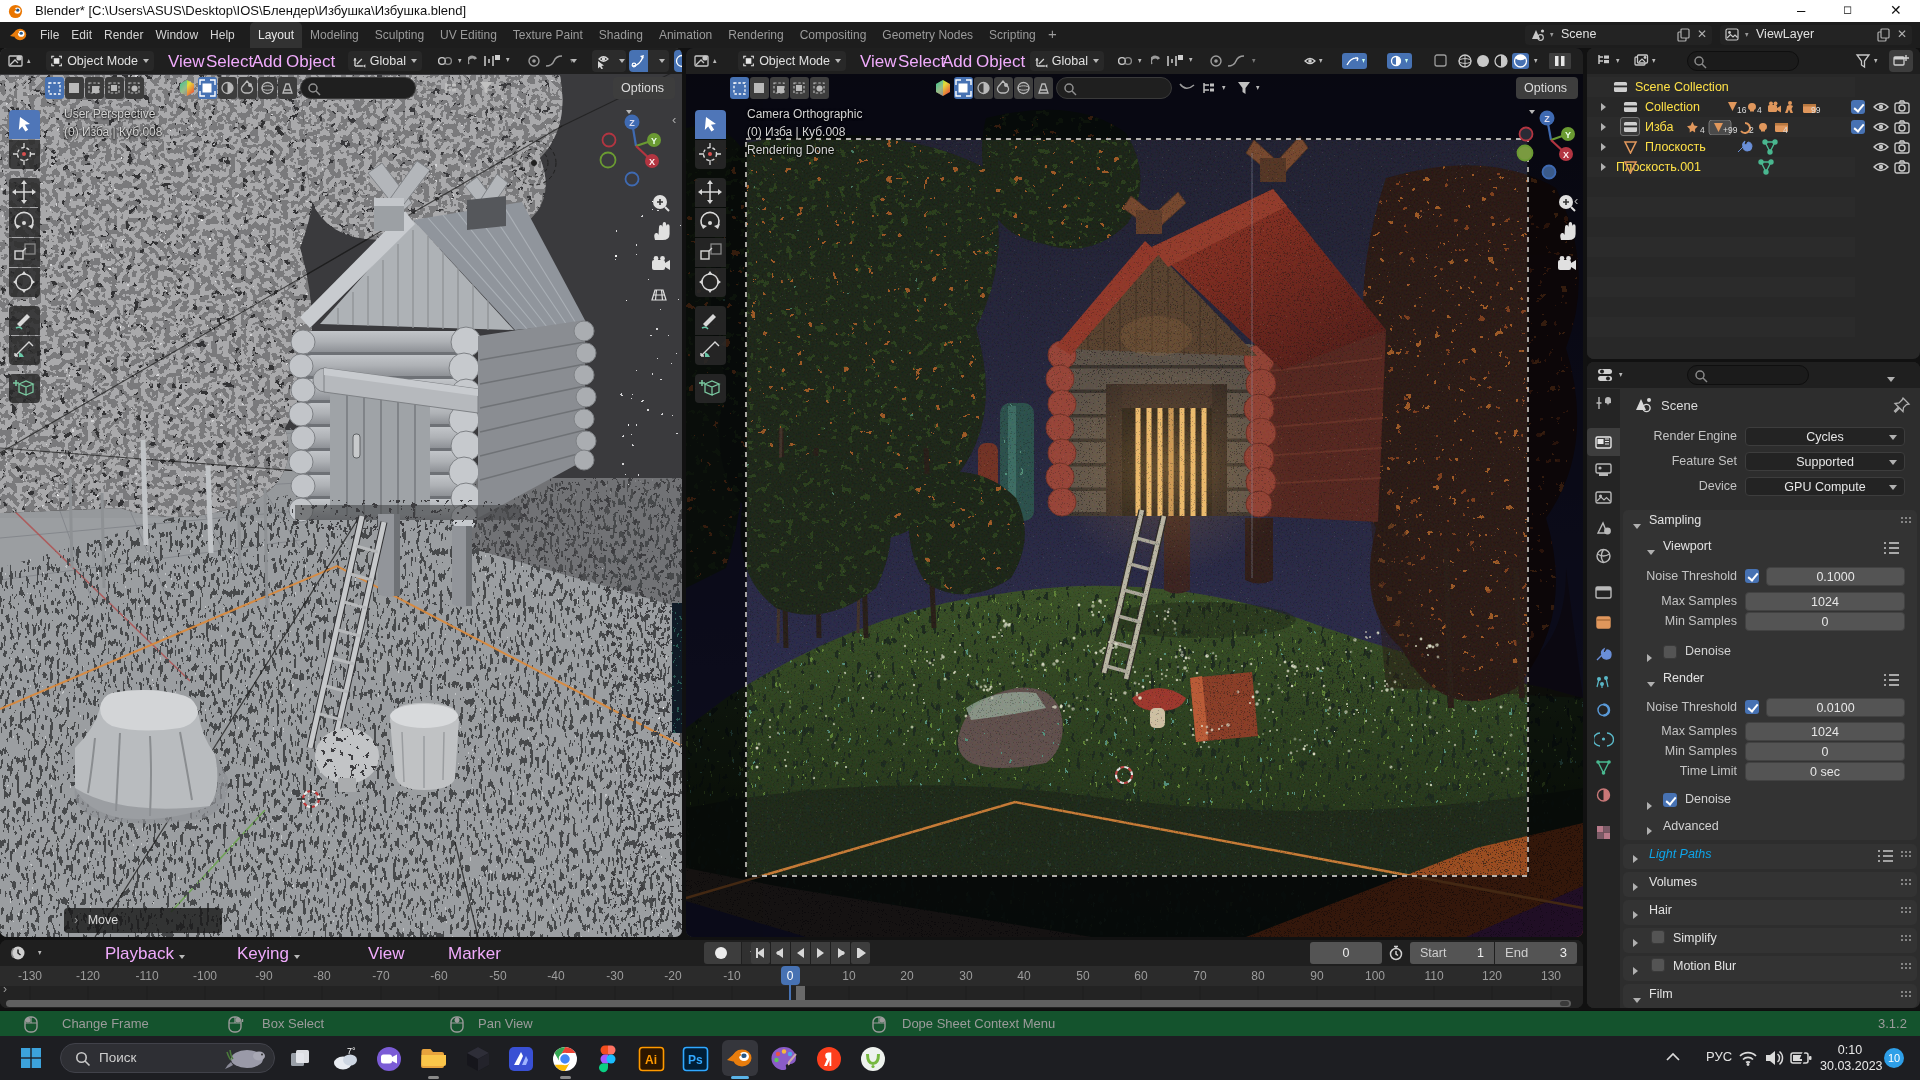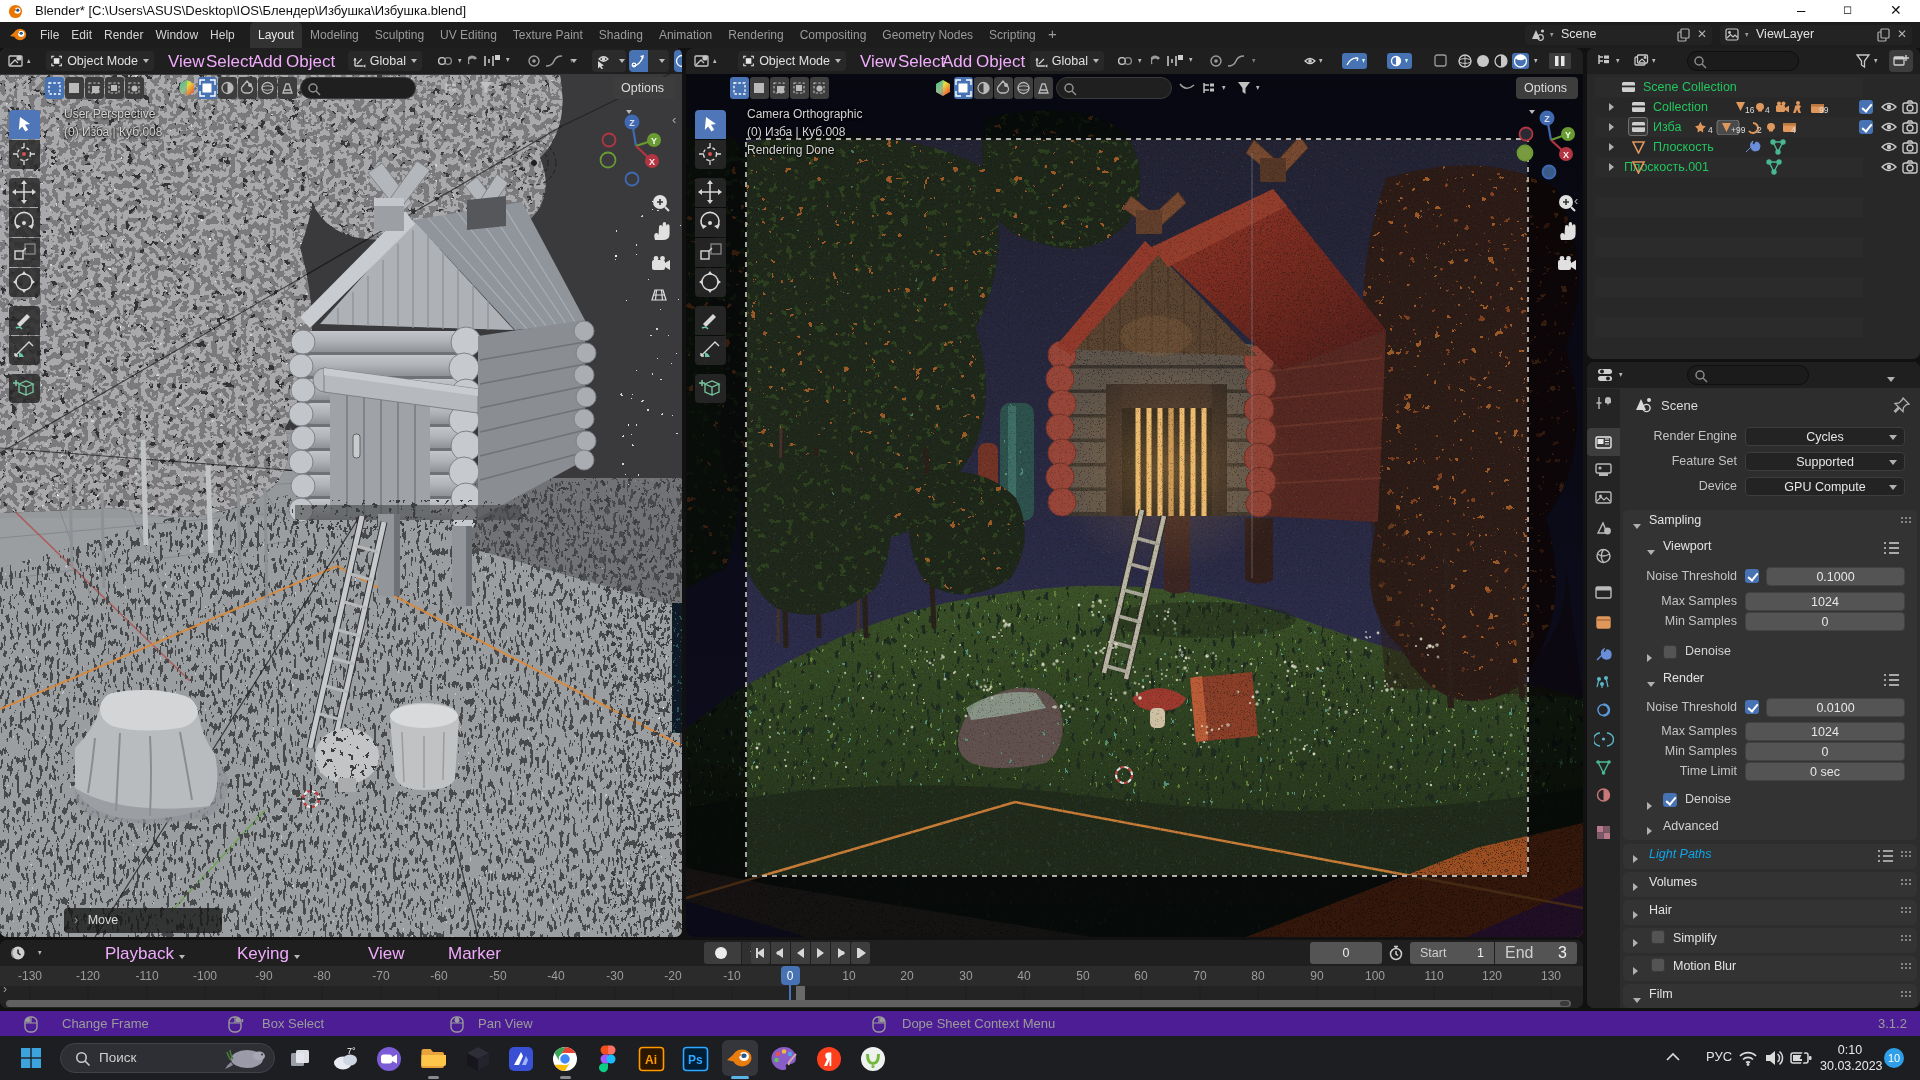--- a/index.html
+++ b/index.html
@@ -3,21 +3,21 @@
 <meta charset="utf-8">
 <style>
 * { margin:0; padding:0; box-sizing:border-box; }
 html,body { width:1920px; height:1080px; overflow:hidden; background:#101010; font-family:"Liberation Sans",sans-serif; }
 .abs { position:absolute; }
 #titlebar { position:absolute; left:0; top:0; width:1920px; height:22px; background:#ffffff; color:#111; font-size:13px; }
 #topbar { position:absolute; left:0; top:22px; width:1920px; height:26px; background:#1d1d1d; color:#d4d4d4; font-size:13px; }
 #editorbg { position:absolute; left:0; top:48px; width:1920px; height:962px; background:#111111; }
 .area { position:absolute; border-radius:7px; overflow:hidden; background:#232323; }
 .ahdr { position:absolute; left:0; top:0; right:0; height:26px; background:#1f1f1f; color:#cfcfcf; font-size:13px; }
-#statusbar { position:absolute; left:0; top:1010px; width:1920px; height:26px; background:#4c1d95; color:#9b9b9b; font-size:13px; border-top:1px solid #0e0e0e;}
+#statusbar { position:absolute; left:0; top:1010px; width:1920px; height:26px; background:#14532d; color:#9b9b9b; font-size:13px; border-top:1px solid #0e0e0e;}
 #taskbar { position:absolute; left:0; top:1036px; width:1920px; height:44px; background:#1d1e22; }
 .menu { display:inline-block; padding:0 6px; line-height:26px; font-size:12px; }
 .tab { display:inline-block; padding:0 8px; line-height:26px; color:#9b9b9b; font-size:12px; }
 .tab.active { background:#323232; color:#e8e8e8; border-radius:5px 5px 0 0; }
 .vtext { color:#d4d4d4; font-size:12px; text-shadow:0 1px 2px rgba(0,0,0,1),0 0 3px rgba(0,0,0,.8); }
 svg { display:block; }
 .hmenu { position:absolute; top:1px; height:26px; line-height:26px; color:#f0abfc; font-size:17px; }
 .hdd { position:absolute; top:3px; height:20px; background:#282828; border-radius:4px; color:#e0e0e0; font-size:12.5px; line-height:20px; display:flex; align-items:center; padding:0 5px; white-space:nowrap; }
 .chev { display:inline-block; width:0; height:0; border-left:3.5px solid transparent; border-right:3.5px solid transparent; border-top:4px solid #b9b9b9; margin-left:5px; }
 .tbtn { position:absolute; height:22px; top:2px; background:#3d3d3d; border-radius:3px; }
@@ -27,21 +27,21 @@
 .ovlbox { position:absolute; background:rgba(24,24,24,0.8); border-radius:4px; color:#d8d8d8; font-size:12.5px; }
 .pfield { position:absolute; left:158px; width:160px; height:19px; background:#232323; border:1px solid #3d3d3d; border-radius:4px; color:#e6e6e6; font-size:12.5px; text-align:center; line-height:18px; }
 .plabel { position:absolute; width:148px; text-align:right; color:#c3c3c3; font-size:12.5px; }
 .psec { position:absolute; left:36px; width:294px; background:#333333; border-radius:5px; color:#dadada; font-size:12.5px; }
 .chkb { position:absolute; width:14px; height:14px; background:#4772b3; border-radius:3px; }
 .chkb:after { content:""; position:absolute; left:4.5px; top:1.5px; width:4px; height:8px; border:solid #fff; border-width:0 2px 2px 0; transform:rotate(40deg); }
 .chkoff { position:absolute; width:14px; height:14px; background:#545454; border-radius:3px; border:1px solid #3a3a3a; }
 .arr { display:inline-block; width:0; height:0; }
 .arr.r { border-top:4.5px solid transparent; border-bottom:4.5px solid transparent; border-left:5.5px solid #b0b0b0; }
 .arr.d { border-left:4.5px solid transparent; border-right:4.5px solid transparent; border-top:5.5px solid #b0b0b0; }
-.orow { position:absolute; left:8px; width:268px; height:20px; color:#22c55e; font-size:12.5px; line-height:20px; }
+.orow { position:absolute; left:0; width:268px; height:20px; color:#fde047; font-size:12.5px; line-height:20px; }
 </style>
 </head>
 <body>
 
 <div id="titlebar">
   <svg class="abs" style="left:8px;top:4px" width="15" height="15" viewBox="0 0 16 16">
     <circle cx="8" cy="8" r="7" fill="#ea7600"></circle>
     <circle cx="10" cy="7" r="3.4" fill="#fff"></circle>
     <circle cx="10.4" cy="6.6" r="1.7" fill="#265787"></circle>
     <path d="M1 9 L7 4 L9 6 L4 10 Z" fill="#ea7600"></path>
@@ -2205,21 +2205,21 @@
           <circle cx="91.5" cy="11" r="2"></circle>
         <path d="M106 11 l7 -5 v10 z M113 6 h2 v10 h-2 z" transform="rotate(180 110.5 11)"></path>
       </g>
     </svg>
     <div class="abs" style="left:1310px;top:2px;width:72px;height:22px;background:#545454;border-radius:3px;color:#eee;font-size:12.5px;text-align:center;line-height:22px;">0</div>
     <svg class="abs" style="left:1388px;top:5px" width="16" height="16" viewBox="0 0 16 16">
         <circle cx="8" cy="9" r="5.5" fill="none" stroke="#cfcfcf" stroke-width="1.5"></circle>
         <path d="M8 6 V9 L10 10.5 M6 1.5 h4 M8 1.5 v2" stroke="#cfcfcf" stroke-width="1.5" fill="none"></path>
       </svg>
     <div class="abs" style="left:1410px;top:2px;width:84px;height:22px;background:#545454;border-radius:3px 0 0 3px;color:#eee;font-size:12.5px;line-height:22px;"><span style="margin-left:10px;color:#cfcfcf">Start</span><span style="float:right;margin-right:10px">1</span></div>
-    <div class="abs" style="left:1495px;top:2px;width:82px;height:22px;background:#545454;border-radius:0 3px 3px 0;color:#eee;font-size:16px;line-height:22px;"><span style="margin-left:10px;color:#cfcfcf">End</span><span style="float:right;margin-right:10px">3</span></div>
+    <div class="abs" style="left:1495px;top:2px;width:82px;height:22px;background:#545454;border-radius:0 3px 3px 0;color:#eee;font-size:13px;line-height:22px;"><span style="margin-left:10px;color:#cfcfcf">End</span><span style="float:right;margin-right:10px">3</span></div>
   </div>
   <div class="abs" style="left:0;top:26px;width:1583px;height:20px;background:#2b2b2b;"></div>
   <div class="abs" style="left:0;top:46px;width:1583px;height:14px;background:#232323;"></div>
   <svg class="abs" style="left:0;top:26px" width="1583" height="34" viewBox="0 0 1583 34">
     <g fill="#9d9d9d" font-size="12" text-anchor="middle" font-family="Liberation Sans">
       <text x="30" y="14">-130</text>
         <text x="88" y="14">-120</text>
         <text x="147" y="14">-110</text>
         <text x="205" y="14">-100</text>
         <text x="264" y="14">-90</text>

